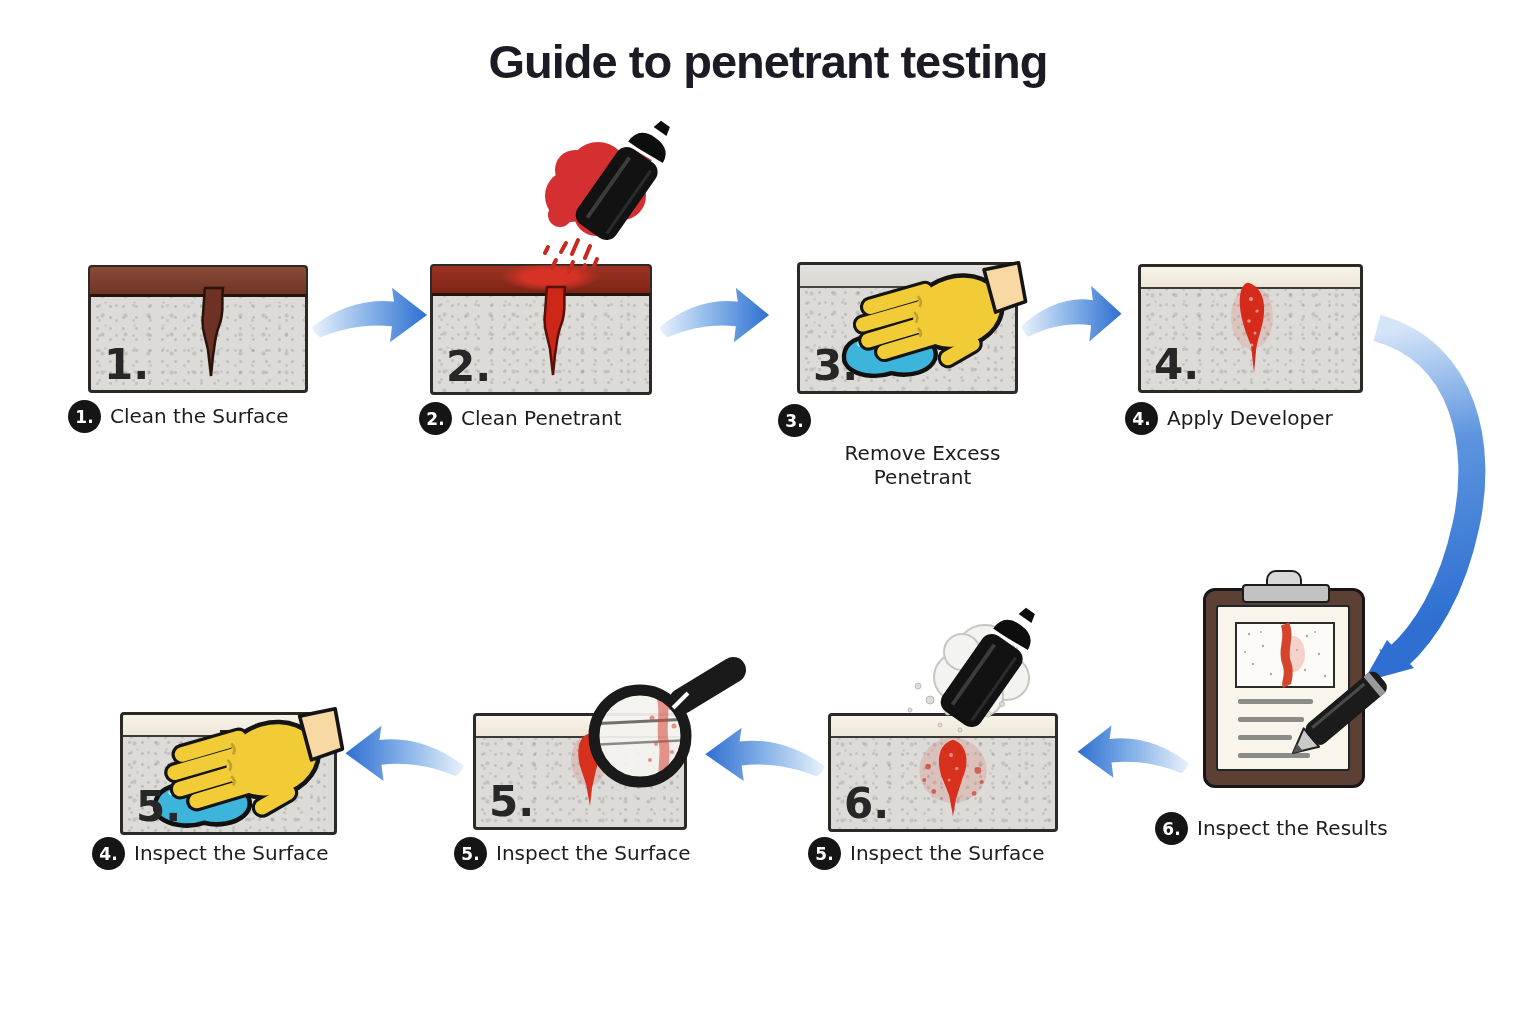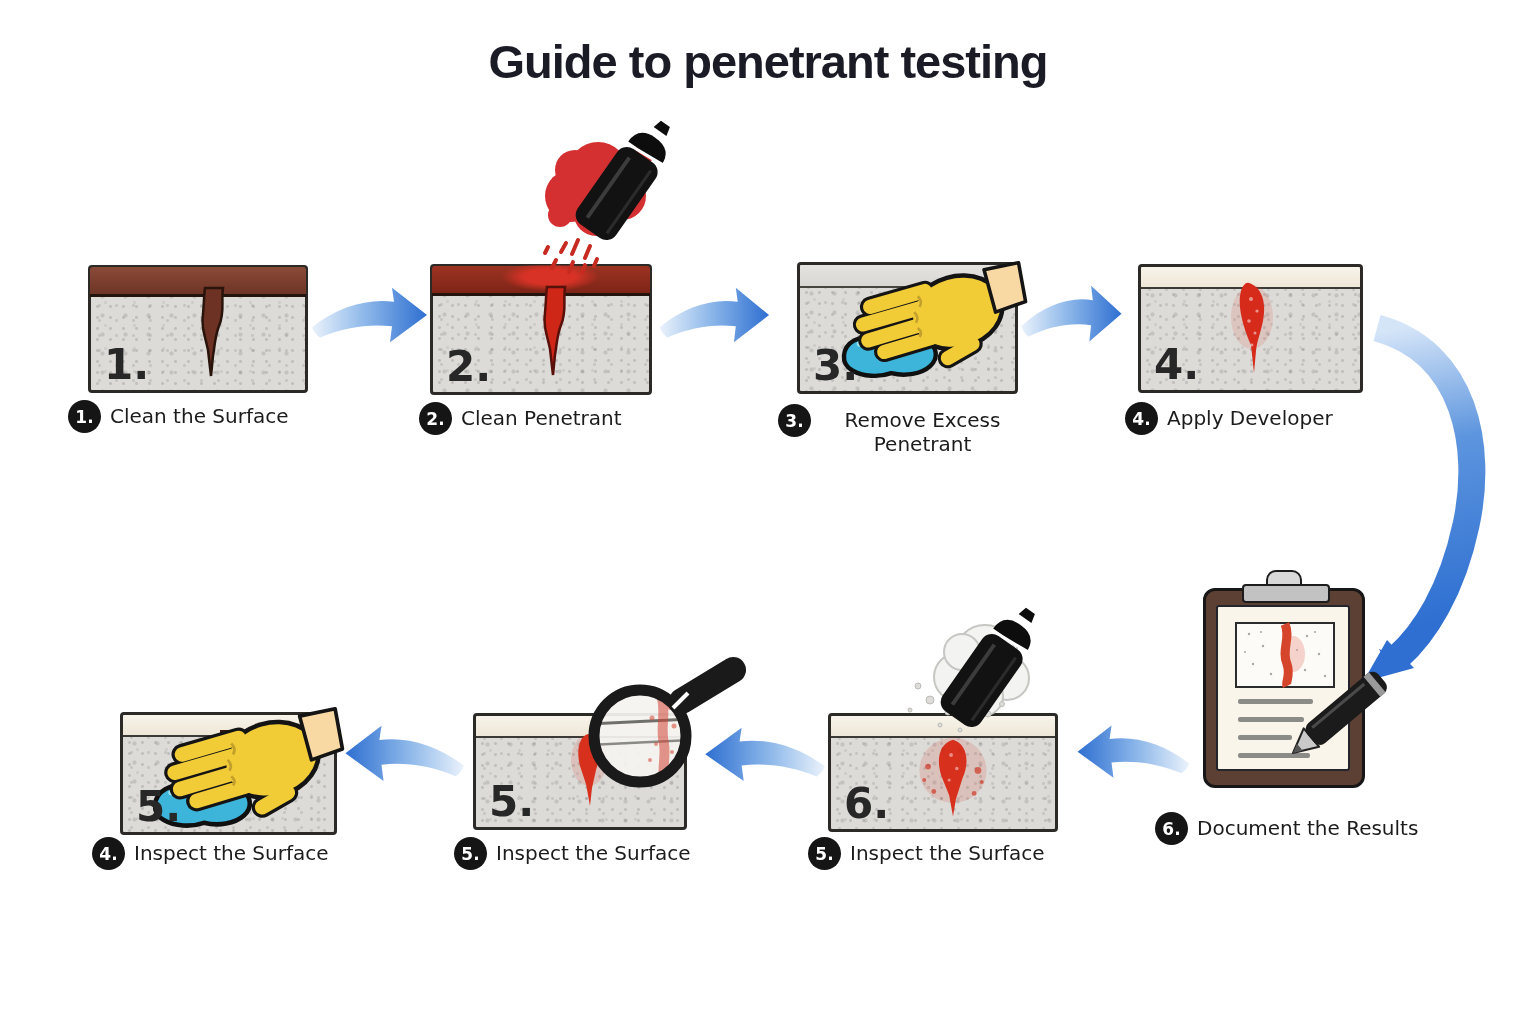--- a/index.html
+++ b/index.html
@@ -32,21 +32,21 @@
   .num{position:absolute;left:13px;bottom:4px;font-weight:700;font-size:42px;color:#272727;line-height:1;}
   .spill{position:absolute;left:32%;top:-2px;width:96px;height:26px;
     background:radial-gradient(ellipse at 50% 45%, #d83226 0 38%, rgba(216,50,38,0) 72%);}
   .csvg{position:absolute;}
 
   
   .caption{position:absolute;z-index:4;display:flex;align-items:flex-start;gap:9px;color:#1c1c1c;}
   .badge{flex:0 0 auto;width:33px;height:33px;border-radius:50%;background:#151515;color:#ffffff;
     font-weight:700;font-size:17px;display:flex;align-items:center;justify-content:center;}
   .cap-text{padding-top:4px;font-size:20px;line-height:1.22;}
-  .cap-center{text-align:center;width:205px;}
+  .cap-center{text-align:center;width:205px;margin-top:33px;}
 
   .deco{position:absolute;z-index:3;}
 
   
   .clipboard{position:absolute;left:1203px;top:588px;width:162px;height:200px;z-index:3;}
   .board{position:absolute;left:0;top:0;right:0;bottom:0;background:#5d4034;
     border:3px solid #171717;border-radius:12px;}
   .paper{position:absolute;left:13px;top:17px;width:130px;height:162px;background:#faf5ea;
     border:2px solid #24242c;border-radius:3px;}
   .clip-plate{position:absolute;left:39px;top:-4px;width:84px;height:15px;background:#c2c2c2;
@@ -364,21 +364,21 @@
   <div class="caption" style="left:778px;top:404px;">
     <div class="badge">3.</div>
     <div class="cap-text cap-center">Remove Excess Penetrant</div>
   </div>
   <div class="caption" style="left:1125px;top:402px;">
     <div class="badge">4.</div>
     <div class="cap-text">Apply Developer</div>
   </div>
   <div class="caption" style="left:1155px;top:812px;">
     <div class="badge">6.</div>
-    <div class="cap-text">Document the Results</div>
+    <div class="cap-text">Inspect the Results</div>
   </div>
   <div class="caption" style="left:808px;top:837px;">
     <div class="badge">5.</div>
     <div class="cap-text">Inspect the Surface</div>
   </div>
   <div class="caption" style="left:454px;top:837px;">
     <div class="badge">5.</div>
     <div class="cap-text">Inspect the Surface</div>
   </div>
   <div class="caption" style="left:92px;top:837px;">

